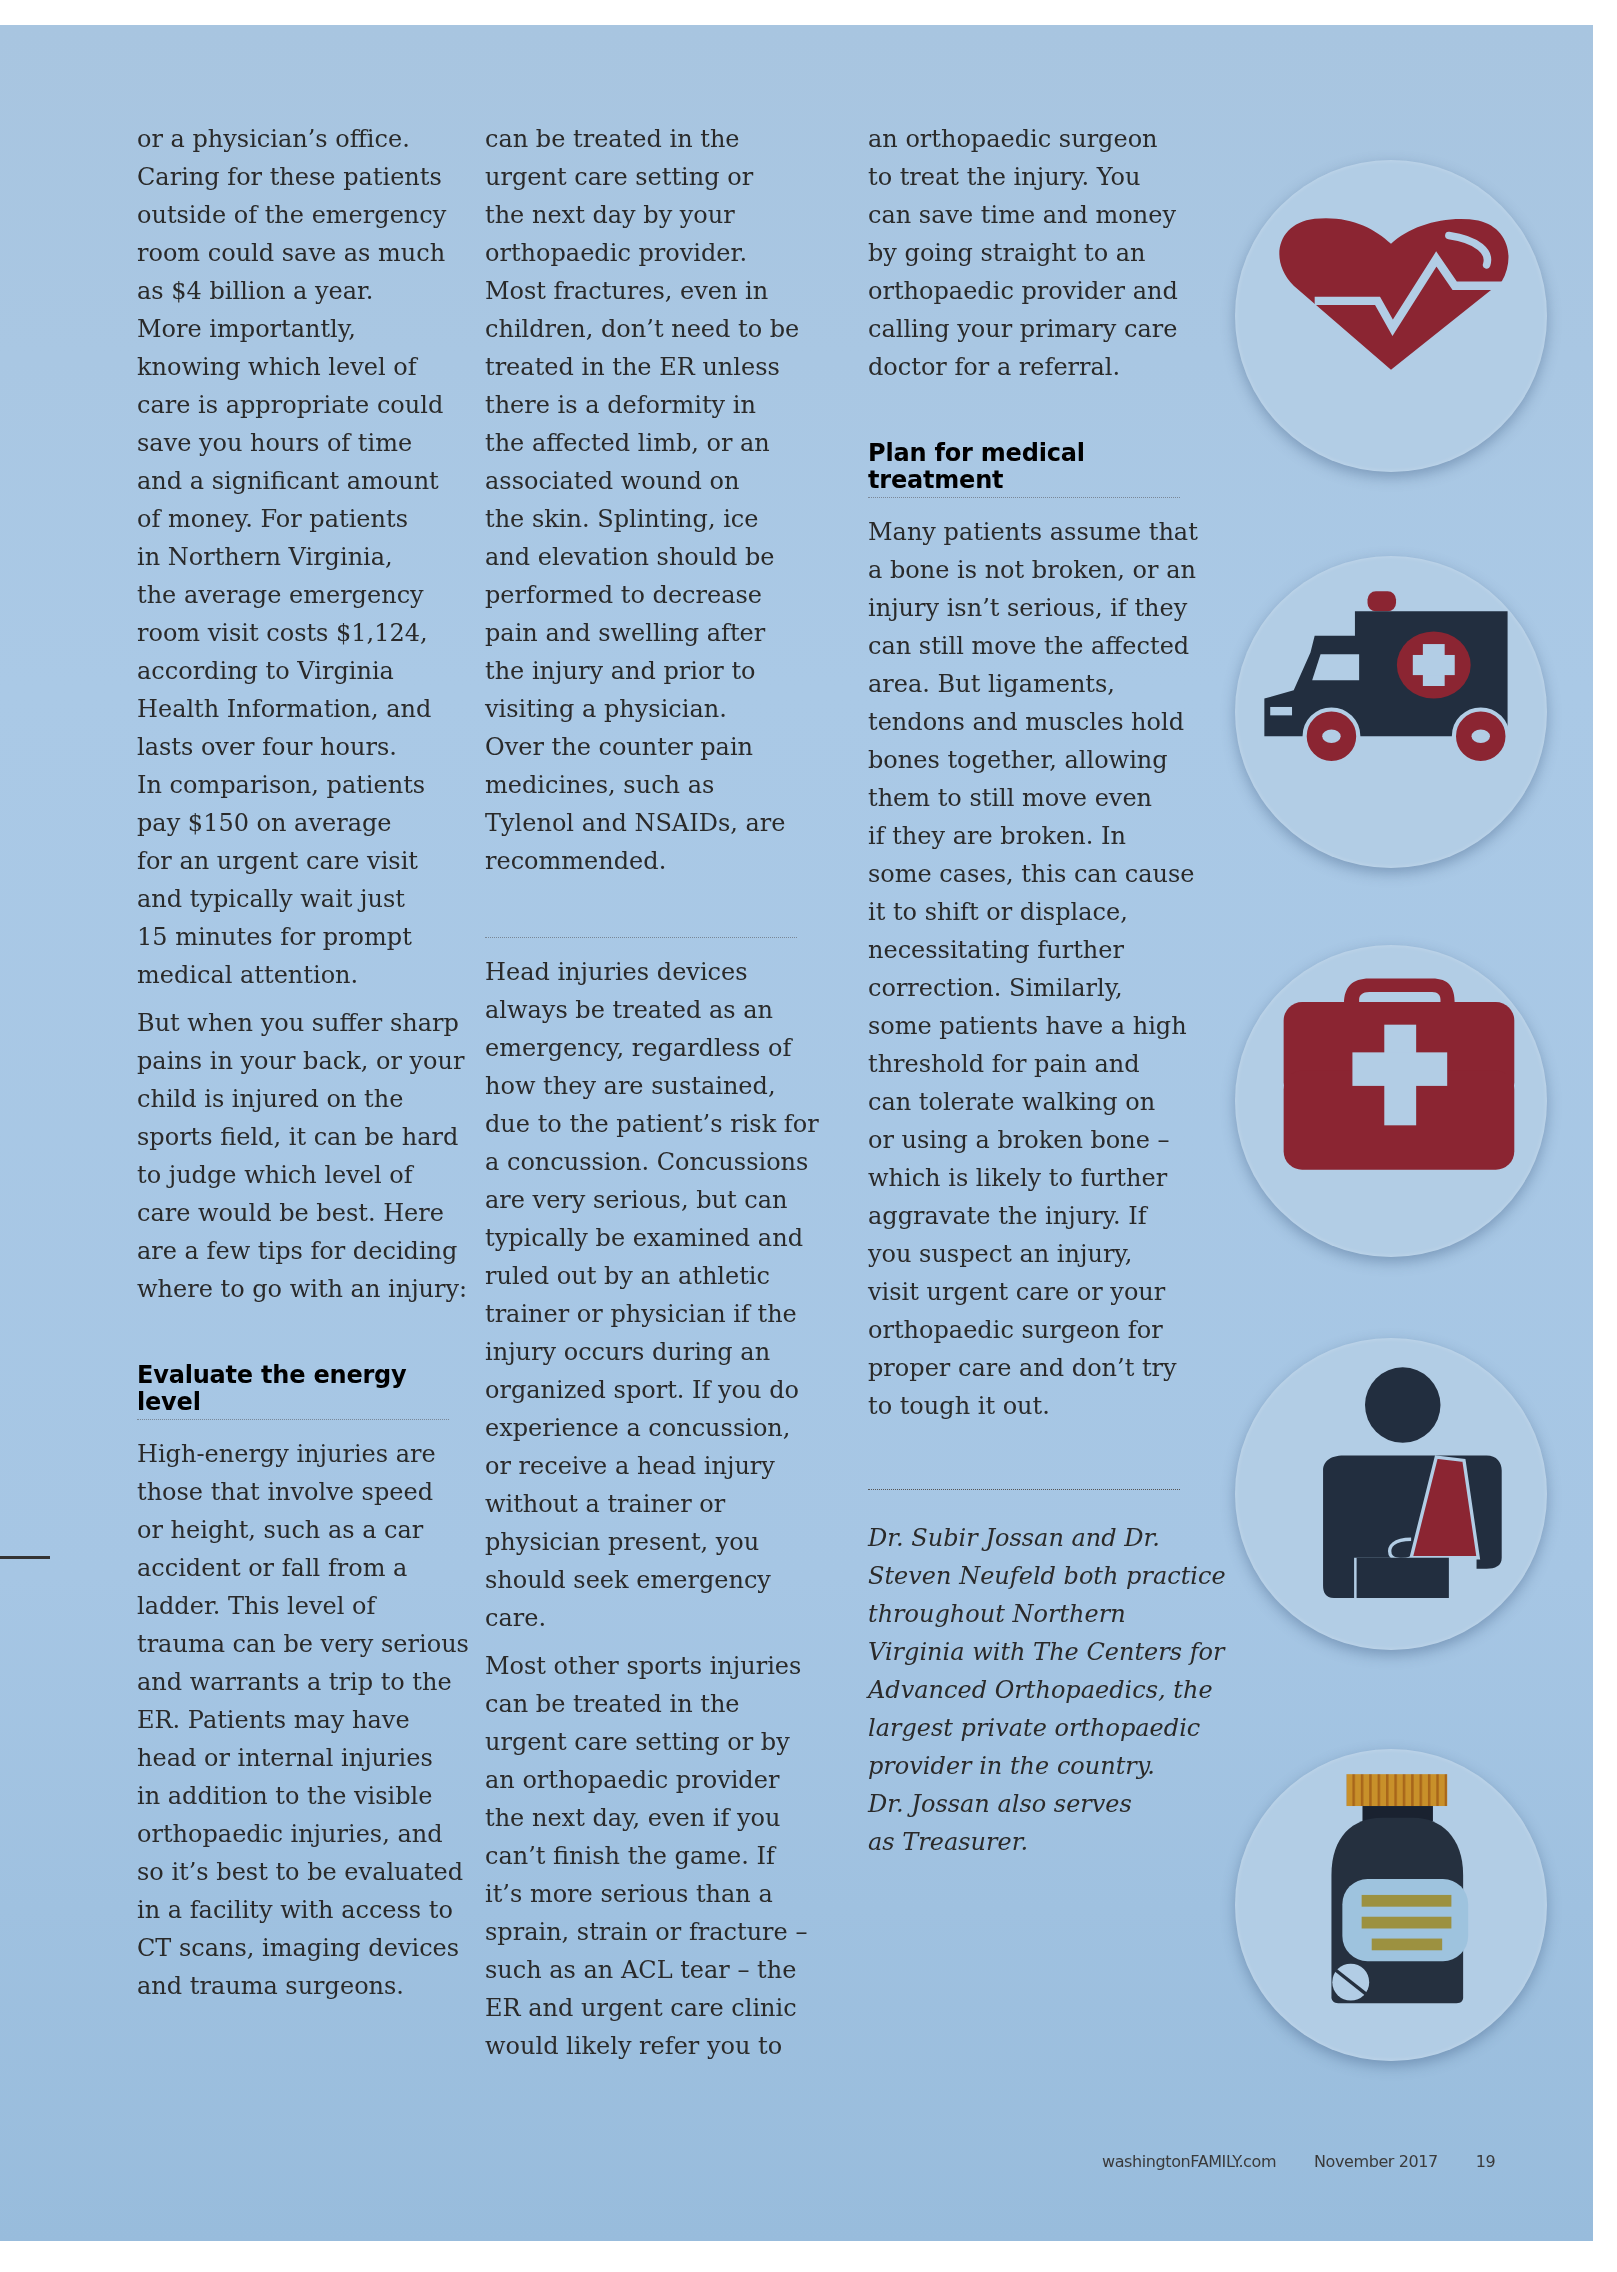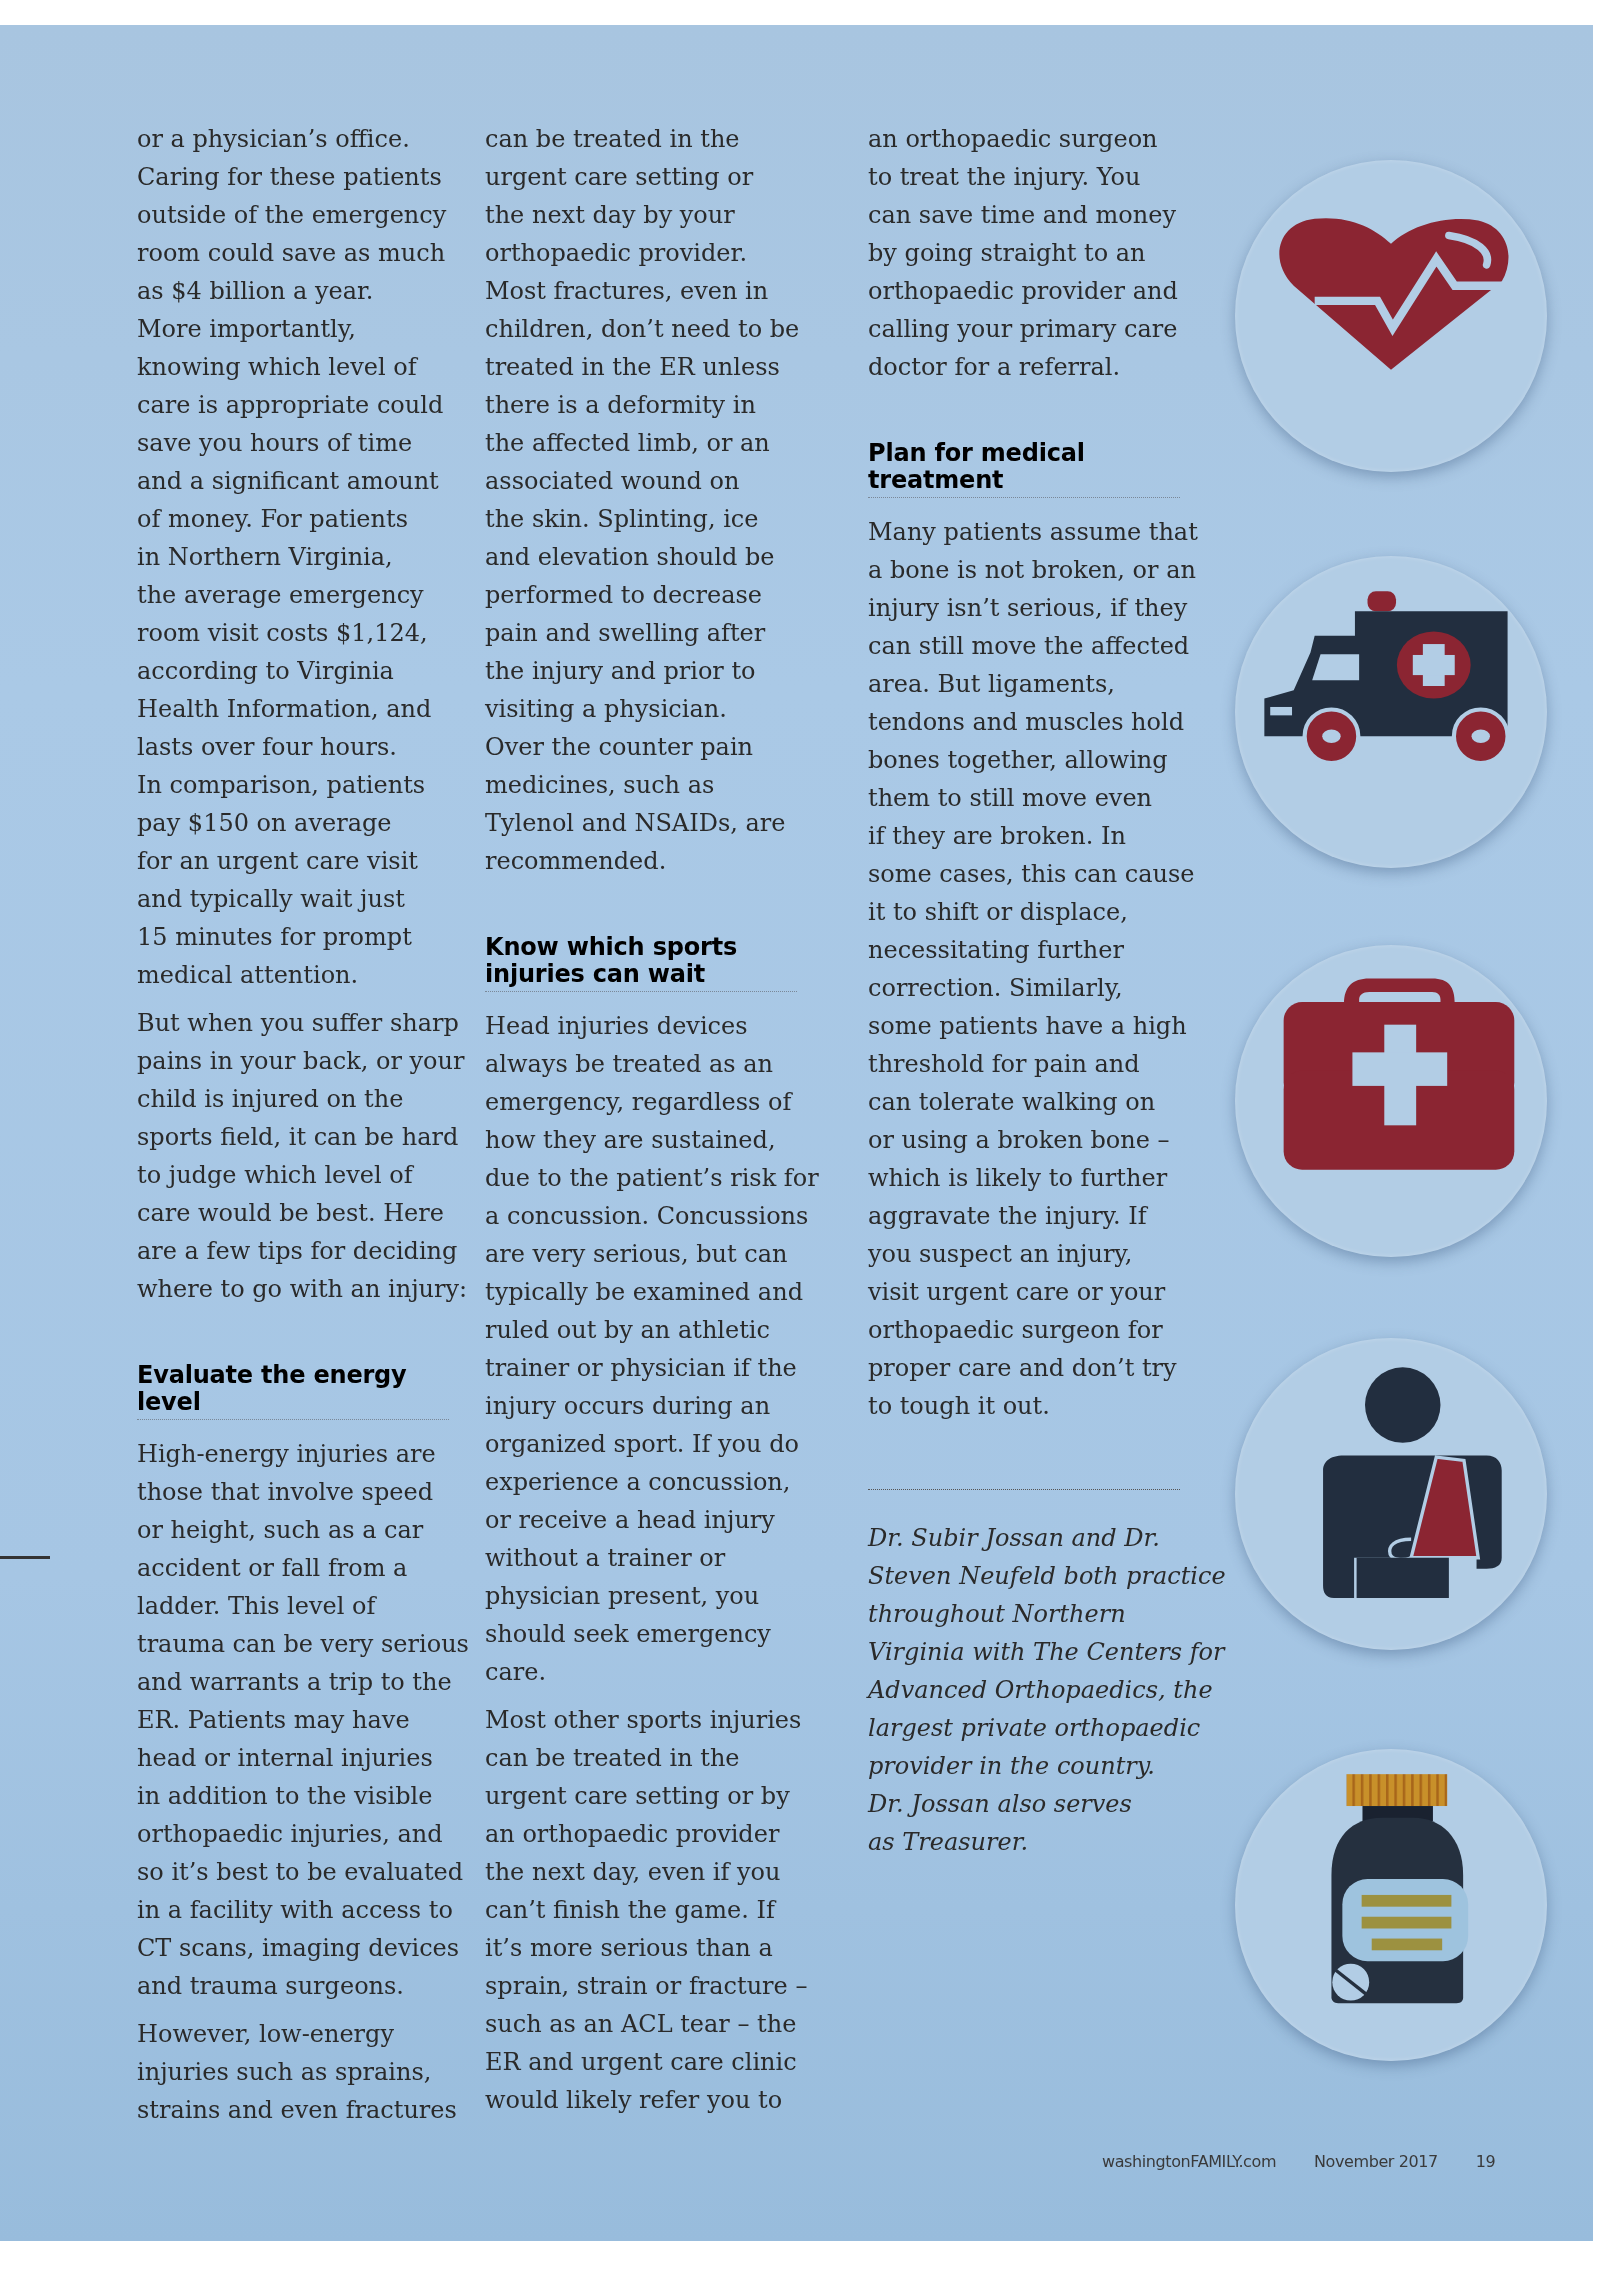--- a/index.html
+++ b/index.html
@@ -97,25 +97,20 @@
       <span class="line">and warrants a trip to the</span>
       <span class="line">ER. Patients may have</span>
       <span class="line">head or internal injuries</span>
       <span class="line">in addition to the visible</span>
       <span class="line">orthopaedic injuries, and</span>
       <span class="line">so it’s best to be evaluated</span>
       <span class="line">in a facility with access to</span>
       <span class="line">CT scans, imaging devices</span>
       <span class="line">and trauma surgeons.</span>
     </div>
-  <div class="para">
-      <span class="line">However, low-energy</span>
-      <span class="line">injuries such as sprains,</span>
-      <span class="line">strains and even fractures</span>
-    </div>
 </div>
 
 <div class="col col2">
   <div class="para">
       <span class="line">can be treated in the</span>
       <span class="line">urgent care setting or</span>
       <span class="line">the next day by your</span>
       <span class="line">orthopaedic provider.</span>
       <span class="line">Most fractures, even in</span>
       <span class="line">children, don’t need to be</span>
@@ -128,24 +123,20 @@
       <span class="line">performed to decrease</span>
       <span class="line">pain and swelling after</span>
       <span class="line">the injury and prior to</span>
       <span class="line">visiting a physician.</span>
       <span class="line">Over the counter pain</span>
       <span class="line">medicines, such as</span>
       <span class="line">Tylenol and NSAIDs, are</span>
       <span class="line">recommended.</span>
     </div>
   <div class="gap"></div>
-  <div class="heading">
-    <span class="line">Know which sports</span>
-    <span class="line">injuries can wait</span>
-  </div>
   <div class="rule"></div>
   <div class="para">
       <span class="line">Head injuries devices</span>
       <span class="line">always be treated as an</span>
       <span class="line">emergency, regardless of</span>
       <span class="line">how they are sustained,</span>
       <span class="line">due to the patient’s risk for</span>
       <span class="line">a concussion. Concussions</span>
       <span class="line">are very serious, but can</span>
       <span class="line">typically be examined and</span>

